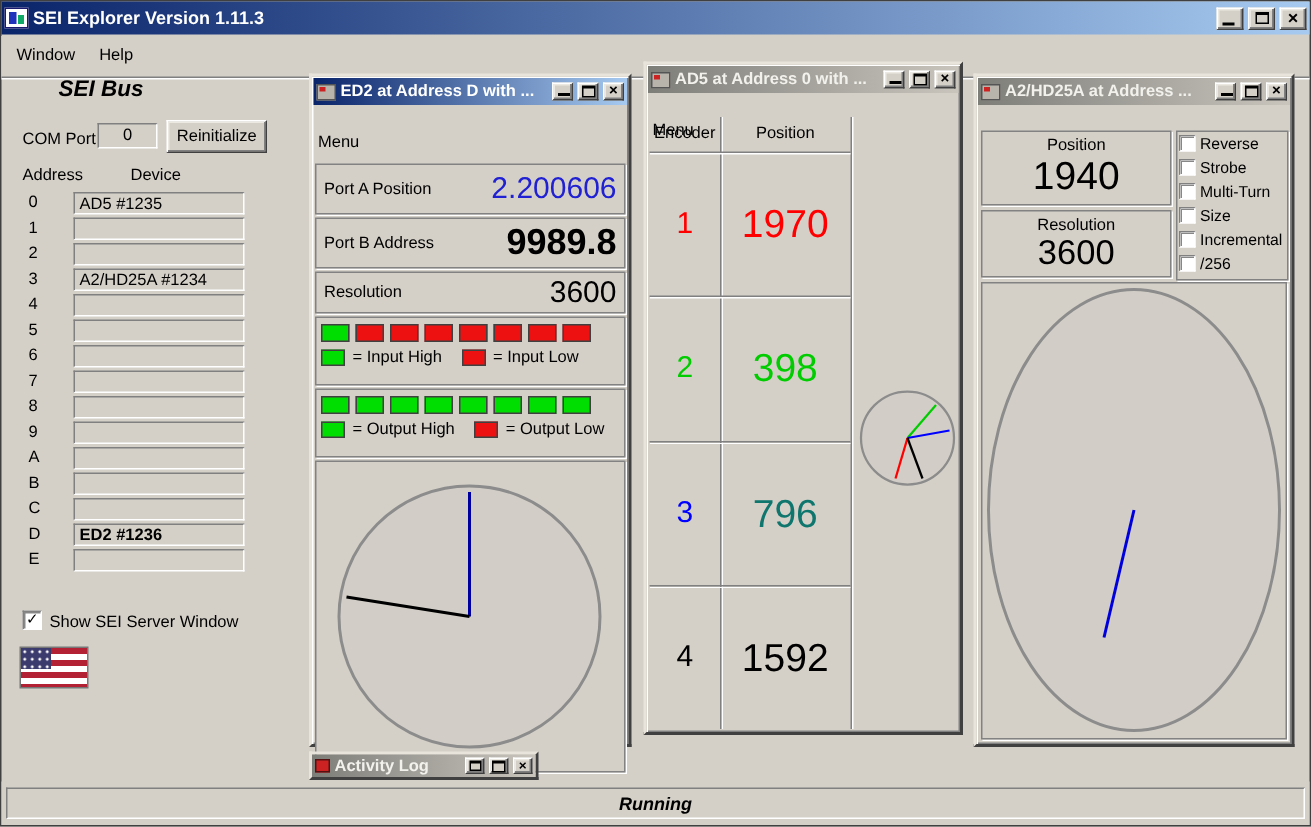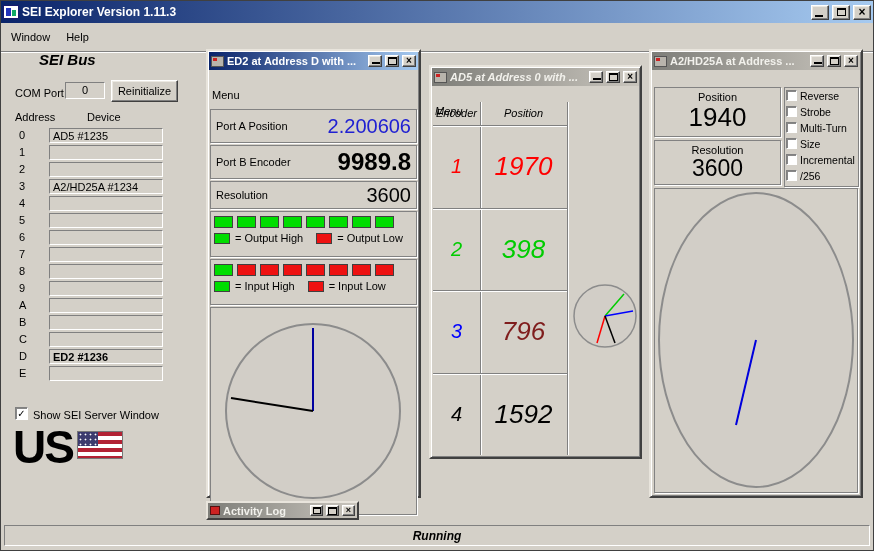--- a/index.html
+++ b/index.html
@@ -230,21 +230,20 @@
 <div class="dev-row" style="top:365px">
     <span class="addr">E</span>
     <span class="dev-field sunken"></span>
   </div>
 
 <span class="cb show-server-cb">✓</span>
 <span class="show-server-label">Show SEI Server Window</span>
 
 <div class="logo">
   <div class="logo-row">
-    <span class="logo-us">US</span>
     <span class="flag">
         <span class="canton"></span>
       </span>
   </div>
 </div>
 
 <div class="child-win" style="left:205px; top:48px; width:215px; height:449px;">
   <div class="titlebar grad-active child-titlebar">
     <span class="win-icon">
         <span class="dot"></span>
@@ -260,76 +259,76 @@
   </div>
   <div class="child-menubar">
     <span class="menu-word">Menu</span>
   </div>
 
   <div class="p-row fieldbox" style="height:34px">
     <span class="p-label">Port A Position</span>
     <span class="val-a" style="color: rgb(32, 33, 210);">2.200606</span>
   </div>
   <div class="p-row fieldbox" style="height:34px">
-    <span class="p-label">Port B Encoder</span>
+    <span class="p-label">Port B Address</span>
     <span class="val-b">9989.8</span>
   </div>
   <div class="p-row fieldbox" style="height:28px">
     <span class="p-label">Resolution</span>
     <span class="val-res">3600</span>
+  </div>
+
+  <div class="io-panel fieldbox" style="height:46px">
+    <div class="leds">
+        <span class="led" style="background: rgb(0, 221, 0);"></span>
+        <span class="led" style="background: rgb(238, 17, 17);"></span>
+        <span class="led" style="background: rgb(238, 17, 17);"></span>
+        <span class="led" style="background: rgb(238, 17, 17);"></span>
+        <span class="led" style="background: rgb(238, 17, 17);"></span>
+        <span class="led" style="background: rgb(238, 17, 17);"></span>
+        <span class="led" style="background: rgb(238, 17, 17);"></span>
+        <span class="led" style="background: rgb(238, 17, 17);"></span>
+      </div>
+    <div class="legend">
+      <span class="swatch" style="background: rgb(0, 221, 0);"></span>
+      <span>= Input High</span>
+      <span class="swatch lg2" style="background: rgb(238, 17, 17);"></span>
+      <span>= Input Low</span>
+    </div>
   </div>
 
   <div class="io-panel fieldbox" style="height:46px">
     <div class="leds">
         <span class="led" style="background: rgb(0, 221, 0);"></span>
         <span class="led" style="background: rgb(0, 221, 0);"></span>
         <span class="led" style="background: rgb(0, 221, 0);"></span>
         <span class="led" style="background: rgb(0, 221, 0);"></span>
         <span class="led" style="background: rgb(0, 221, 0);"></span>
         <span class="led" style="background: rgb(0, 221, 0);"></span>
         <span class="led" style="background: rgb(0, 221, 0);"></span>
         <span class="led" style="background: rgb(0, 221, 0);"></span>
       </div>
     <div class="legend">
       <span class="swatch" style="background: rgb(0, 221, 0);"></span>
       <span>= Output High</span>
       <span class="swatch lg2" style="background: rgb(238, 17, 17);"></span>
       <span>= Output Low</span>
-    </div>
-  </div>
-
-  <div class="io-panel fieldbox" style="height:46px">
-    <div class="leds">
-        <span class="led" style="background: rgb(0, 221, 0);"></span>
-        <span class="led" style="background: rgb(238, 17, 17);"></span>
-        <span class="led" style="background: rgb(238, 17, 17);"></span>
-        <span class="led" style="background: rgb(238, 17, 17);"></span>
-        <span class="led" style="background: rgb(238, 17, 17);"></span>
-        <span class="led" style="background: rgb(238, 17, 17);"></span>
-        <span class="led" style="background: rgb(238, 17, 17);"></span>
-        <span class="led" style="background: rgb(238, 17, 17);"></span>
-      </div>
-    <div class="legend">
-      <span class="swatch" style="background: rgb(0, 221, 0);"></span>
-      <span>= Input High</span>
-      <span class="swatch lg2" style="background: rgb(238, 17, 17);"></span>
-      <span>= Input Low</span>
     </div>
   </div>
 
   <div class="dial-panel fieldbox">
     <svg width="203" height="204">
       <circle cx="101" cy="102" r="87" fill="#d2cec7" stroke="#8c8c8c" stroke-width="2"></circle>
       <line x1="101" y1="102" x2="101" y2="19" stroke="#0000a0" stroke-width="2"></line>
       <line x1="101" y1="102" x2="19" y2="89" stroke="#000000" stroke-width="2"></line>
     </svg>
   </div>
 </div>
 
-<div class="child-win" style="left:428px; top:64px; width:213px; height:394px;font-style:italic;">
+<div class="child-win" style="left:428px; top:40px; width:213px; height:449px;">
   <div class="titlebar grad-inactive child-titlebar">
     <span class="win-icon">
         <span class="dot"></span>
       </span>
     <span class="tb-title">AD5 at Address 0 with ...</span>
     <span class="tb-btn sm">
         <span class="ic-min"></span>
       </span>
     <span class="tb-btn sm">
         <span class="ic-max"></span>
@@ -350,21 +349,21 @@
       <div class="grow">
         <span class="c-enc" style="color: rgb(255, 0, 0);">1</span>
         <span class="c-pos" style="color: rgb(255, 0, 0);">1970</span>
       </div>
       <div class="grow">
         <span class="c-enc" style="color: rgb(0, 204, 0);">2</span>
         <span class="c-pos" style="color: rgb(0, 204, 0);">398</span>
       </div>
       <div class="grow">
         <span class="c-enc" style="color: rgb(0, 0, 255);">3</span>
-        <span class="c-pos" style="color: #7f1d1d;">796</span>
+        <span class="c-pos" style="color: #0f766e;">796</span>
       </div>
       <div class="grow">
         <span class="c-enc" style="color: rgb(0, 0, 0);">4</span>
         <span class="c-pos" style="color: rgb(0, 0, 0);">1592</span>
       </div>
     </div>
     <div class="ad5-dial">
       <svg width="66" height="66">
         <circle cx="33" cy="33" r="31" fill="#d2cec7" stroke="#8c8c8c" stroke-width="1.5"></circle>
         <line x1="33" y1="33" x2="25" y2="60" stroke="#ff0000" stroke-width="1.5"></line>

